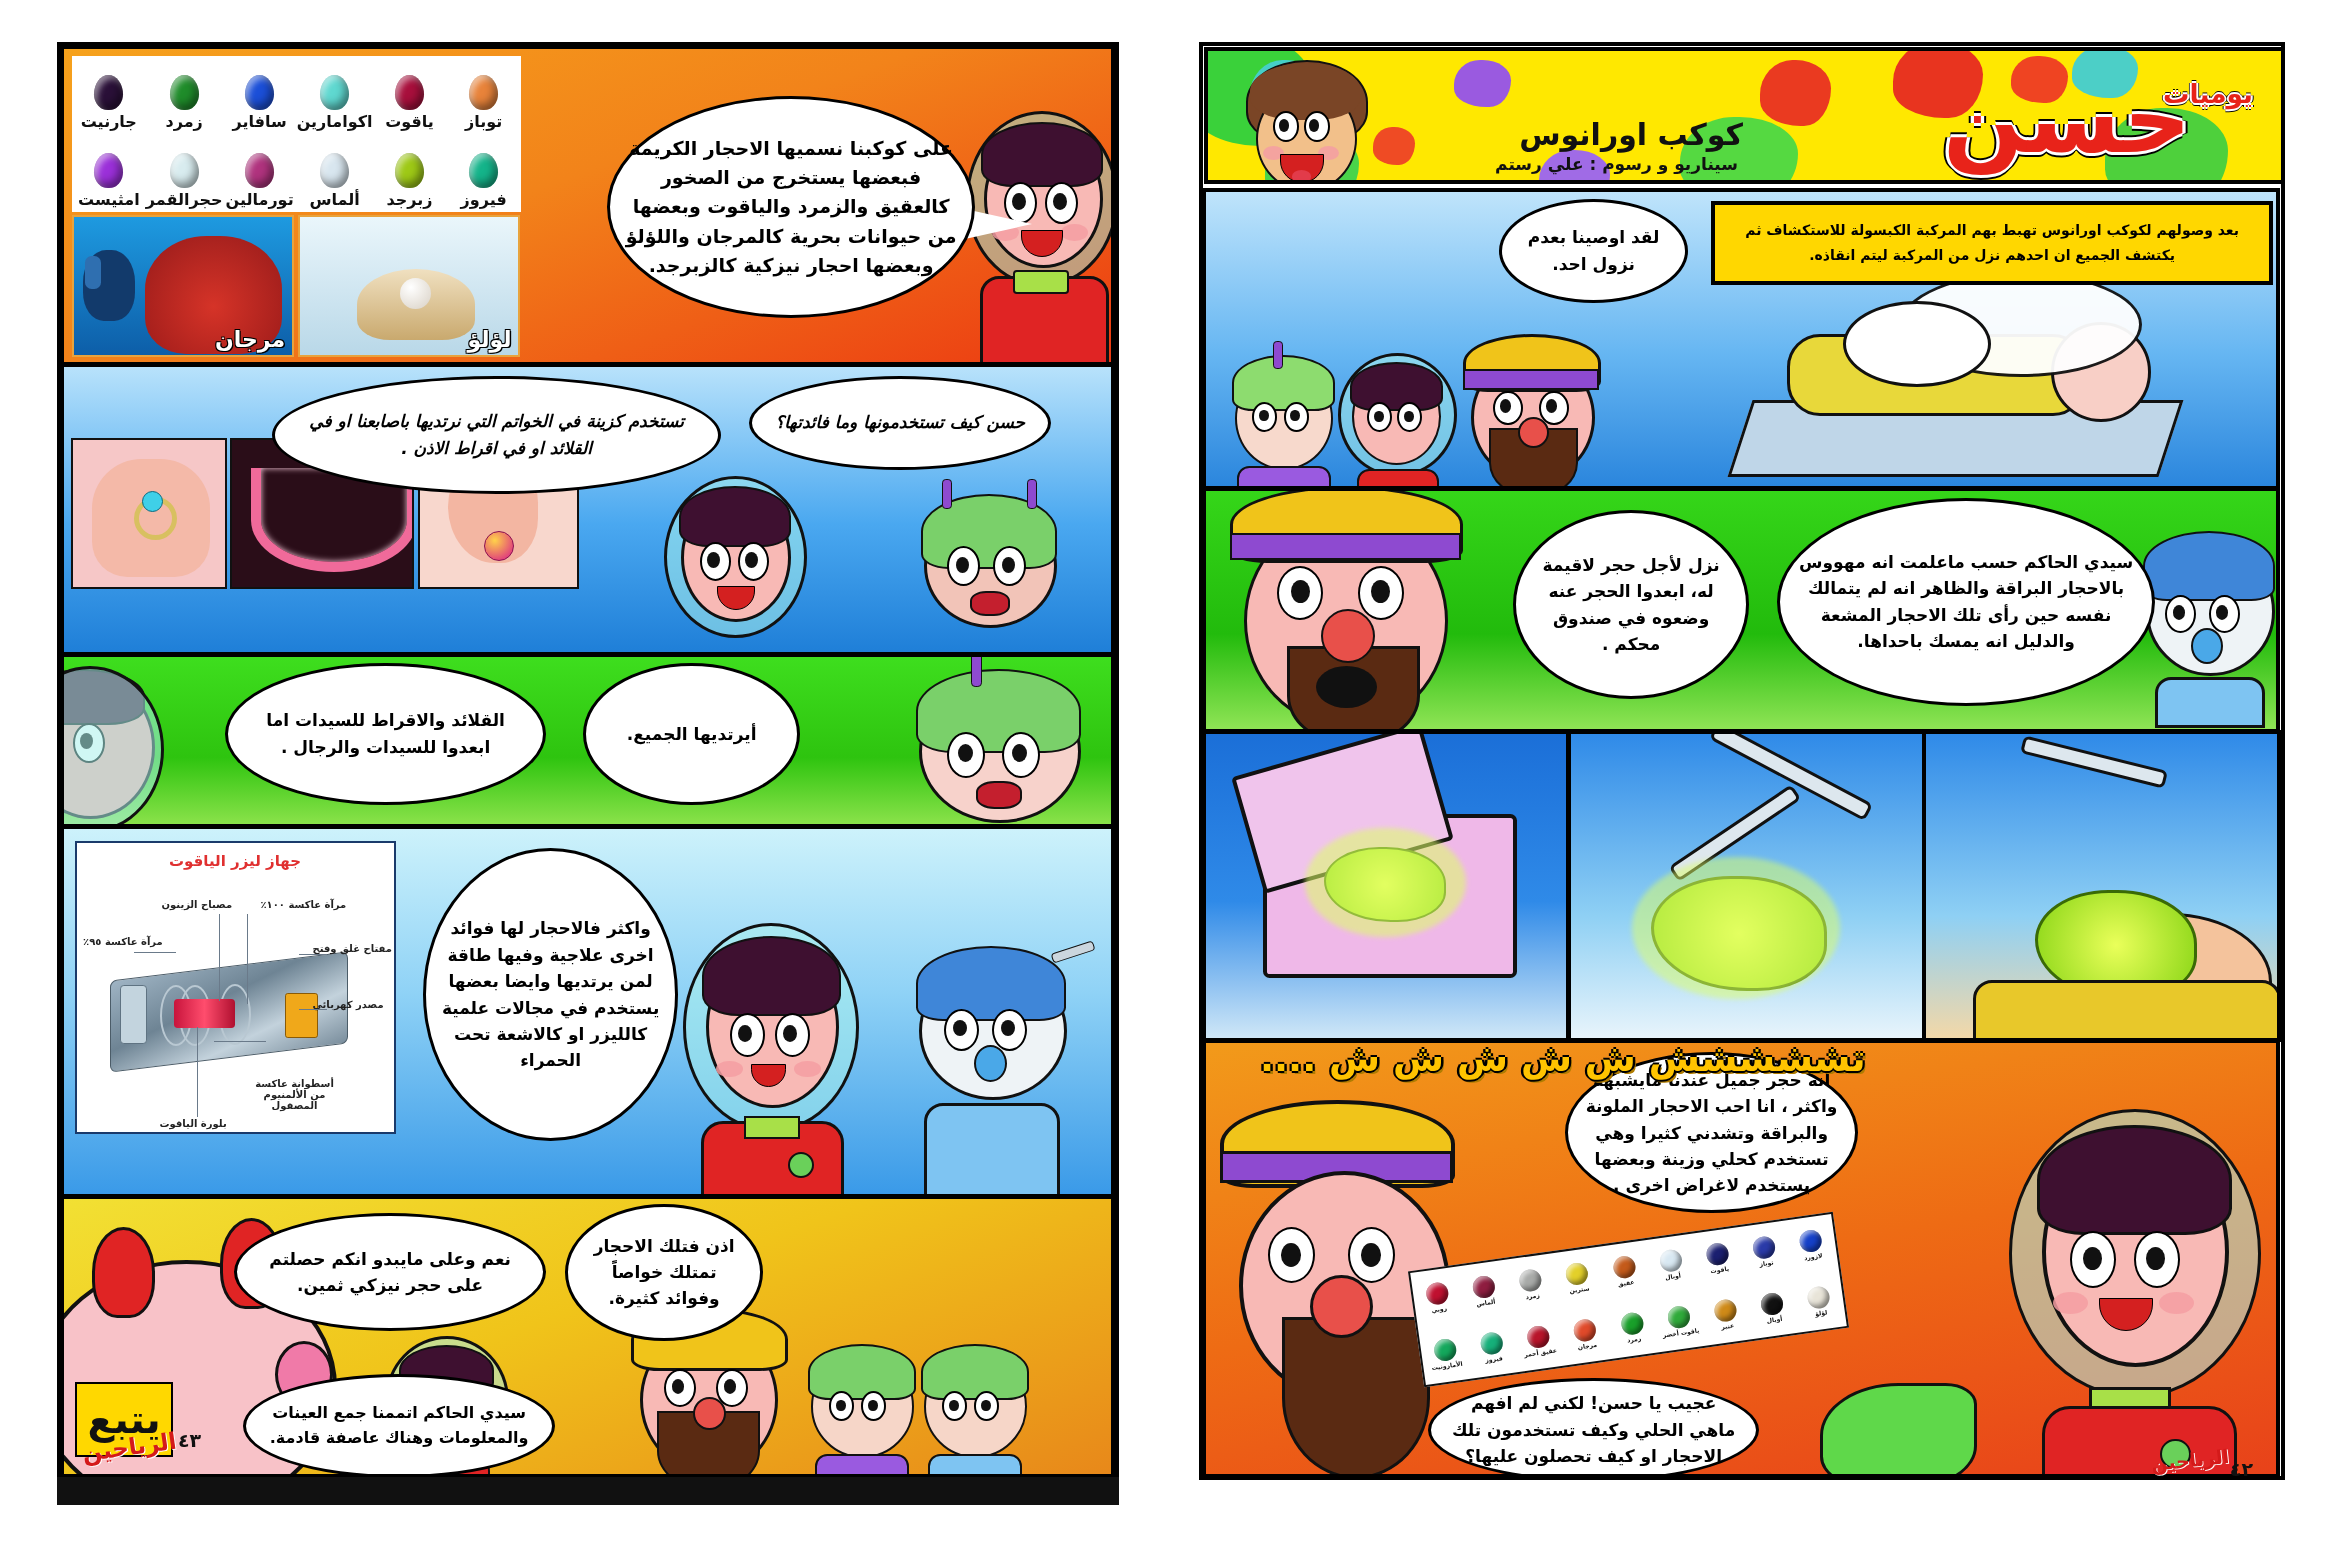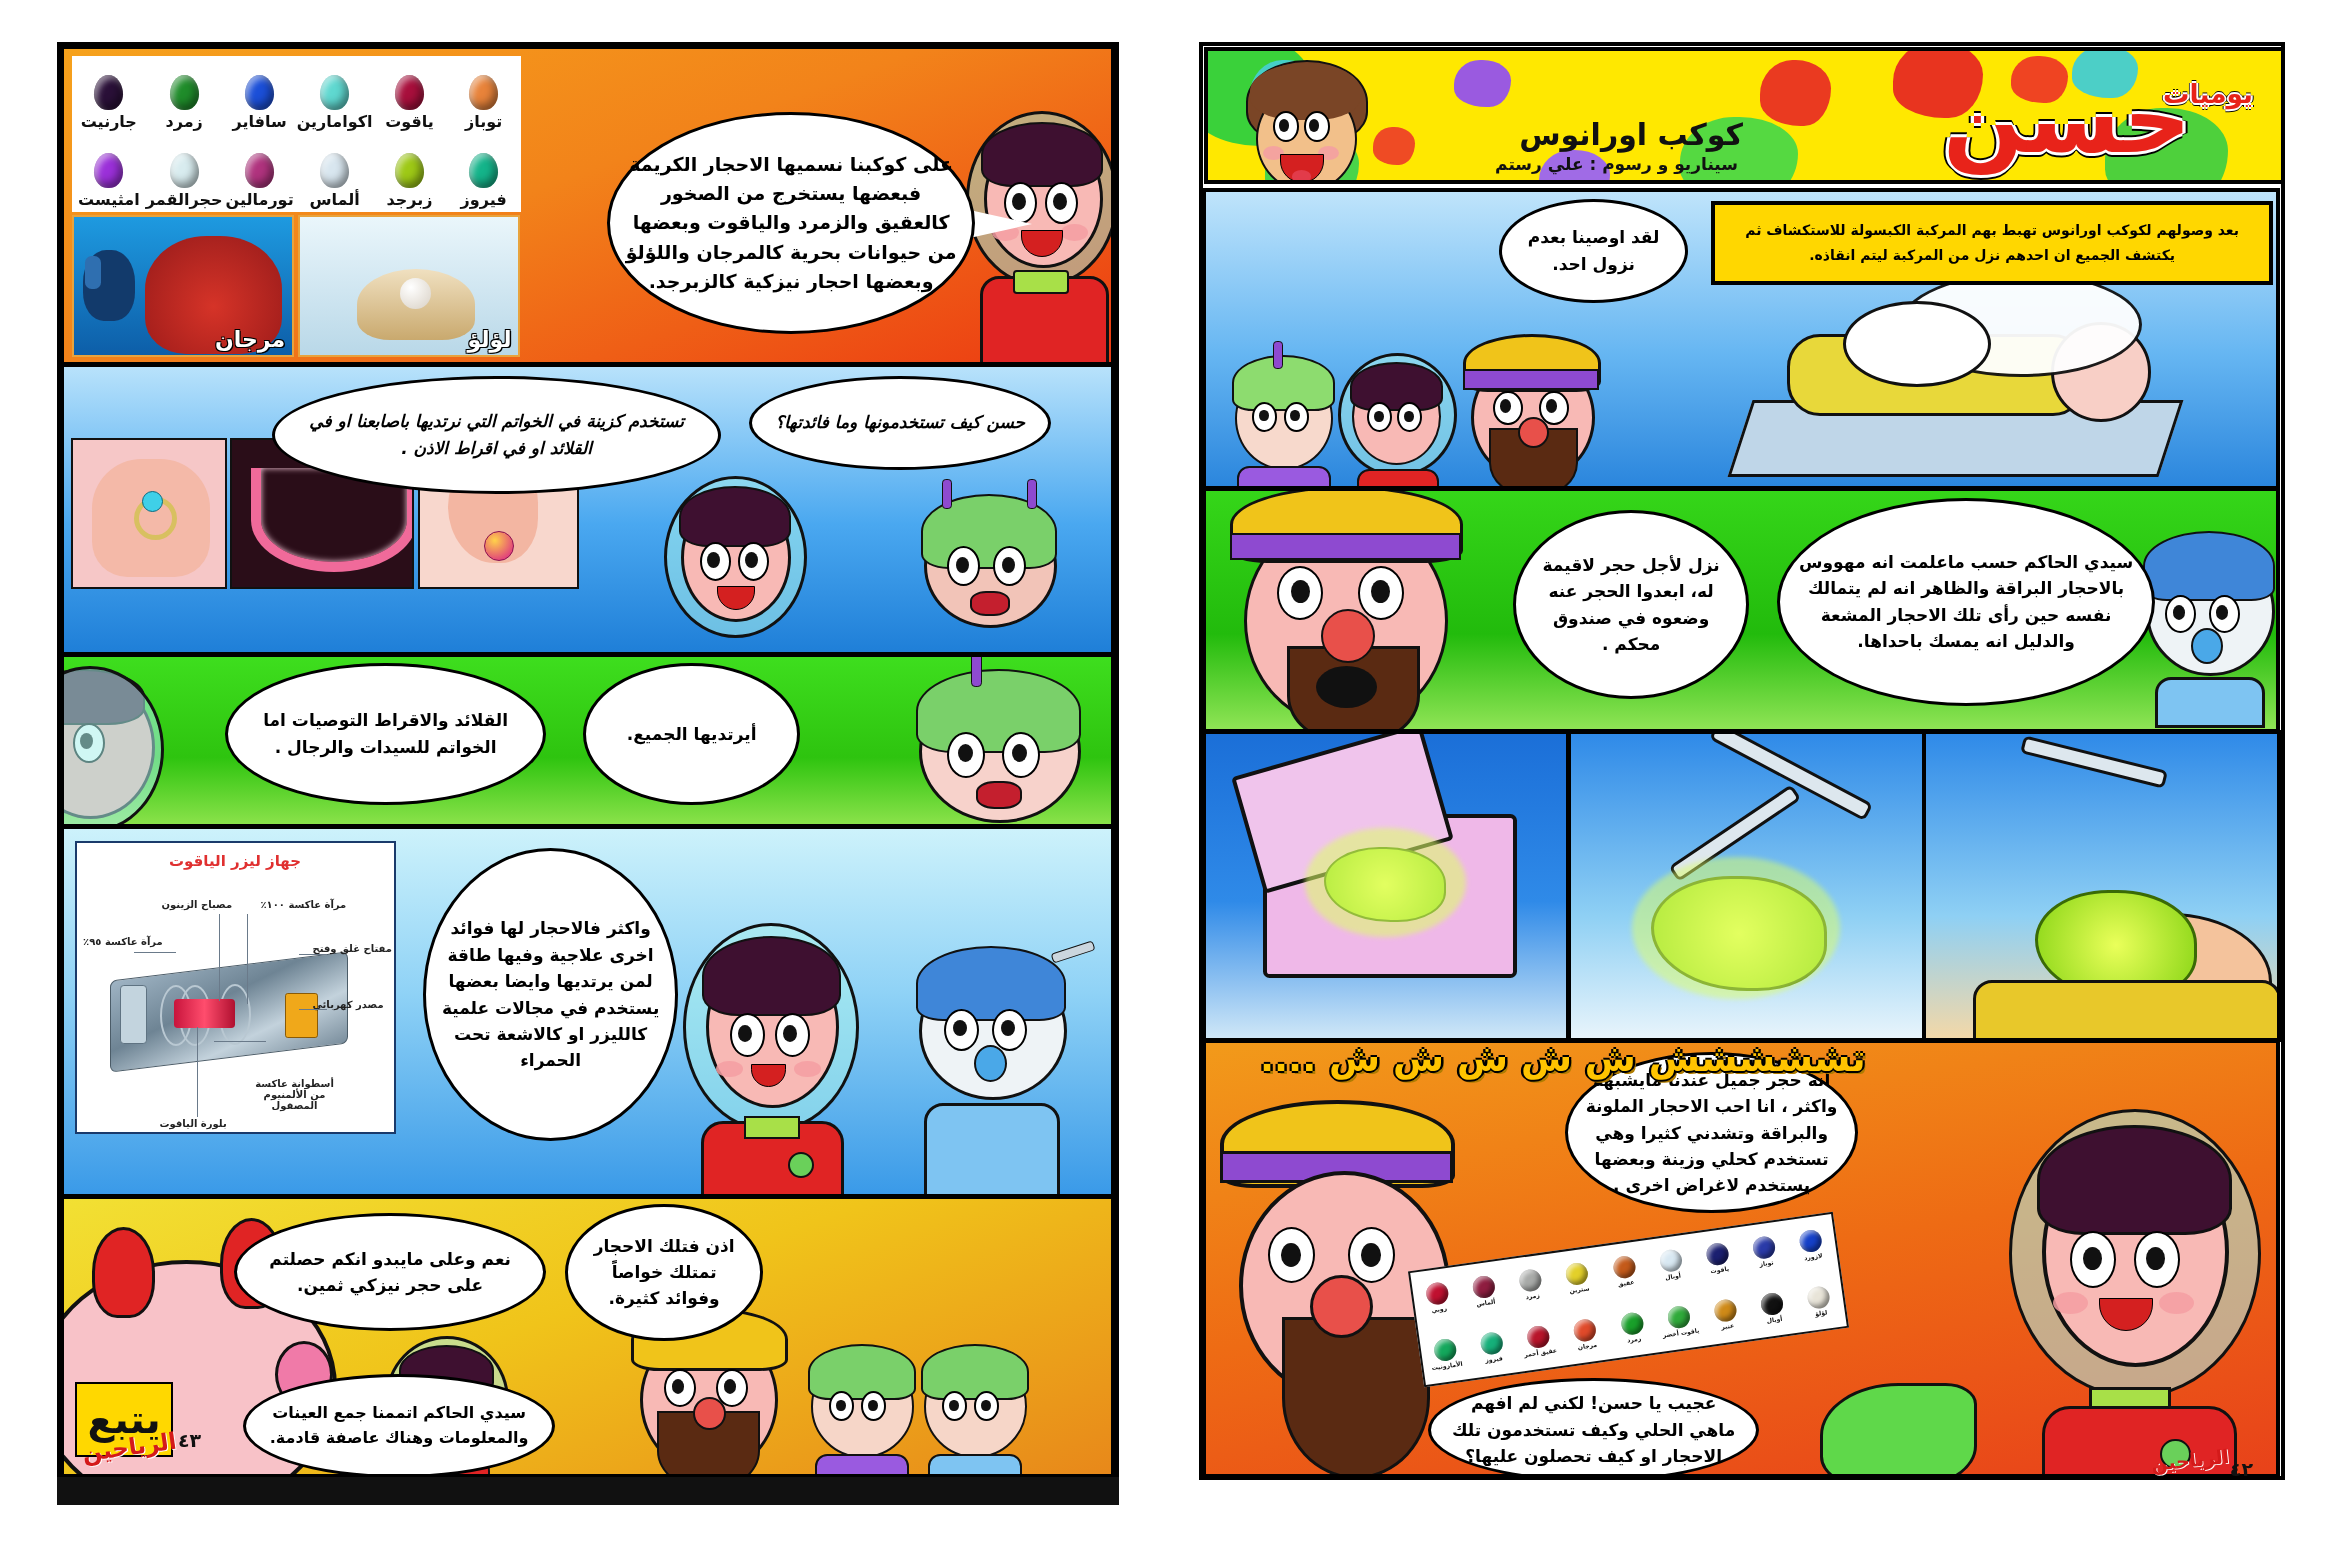--- a/index.html
+++ b/index.html
@@ -205,21 +205,21 @@
       <div class="photolabel">مرجان</div>
     </div>
 
     <div class="photo" style="left:234px;top:166px;width:222px;height:142px;
                 background:linear-gradient(180deg,#eaf6fb,#b9d8e8);">
       <div style="position:absolute;left:57px;top:52px;width:118px;height:71px;background:linear-gradient(180deg,#f0e0c0,#c9a96e);border-radius:50% 50% 28% 28%;"></div>
       <div style="position:absolute;left:100px;top:61px;width:31px;height:31px;background:radial-gradient(circle at 35% 30%,#fff,#d8d0c4);border-radius:50%;"></div>
       <div class="photolabel">لؤلؤ</div>
     </div>
 
-    <div class="bub" style="left:543px;top:63px;width:368px;height:222px;font-size:19px;">
+    <div class="bub" style="left:543px;top:47px;width:368px;height:222px;font-size:19px;">
       <span>على كوكبنا نسميها الاحجار الكريمة فبعضها يستخرج من الصخور كالعقيق والزمرد والياقوت وبعضها من حيوانات بحرية كالمرجان واللؤلؤ وبعضها احجار نيزكية كالزبرجد.</span>
     </div>
     <div class="tail" style="left:883px;top:156px;border-top:19px solid transparent;border-bottom:19px solid transparent;border-left:85px solid #fff;"></div>
 
     <div class="face" style="left:897px;top:57px;width:156px;height:250px;">
       <div class="helmet" style="left:4.7px;top:4.7px;width:146px;height:170px;background:rgba(150,235,228,.5);"></div>
       <div class="head" style="left:23px;top:23.6px;width:113px;height:132px;background:#f8b9b5;border:3.3px solid #111;border-radius:50%;"></div>
       <div style="position:absolute;left:20px;top:16px;width:118px;height:61px;background:#3e1030;border:2.8px solid #111;border-radius:50% 50% 26% 26%;"></div>
       <div class="eye" style="left:43px;top:76px;width:29px;height:38px;"></div>
       <div class="eye" style="left:84px;top:76px;width:29px;height:38px;"></div>
@@ -283,21 +283,21 @@
               background:linear-gradient(180deg,#3ede1e 0%,#2ec40f 60%,#8ae24a 100%);">
     <div class="face" style="left:3.8px;top:14px;width:123px;height:151px;">
       <div class="head" style="left:-42px;top:4.7px;width:123px;height:137px;background:#f8a9a5;border:3.3px solid #111;border-radius:50%;"></div>
       <div style="position:absolute;left:-45px;top:-1.9px;width:118px;height:52px;background:#3e1030;border:2.8px solid #111;border-radius:50% 50% 30% 30%;"></div>
       <div class="eye" style="left:4.7px;top:52px;width:28px;height:36px;"></div>
       <div class="pupil" style="left:12.3px;top:62px;width:13.2px;height:16px;"></div>
       <div class="helmet" style="left:-52px;top:-4.7px;width:142px;height:161px;"></div>
     </div>
 
     <div class="bub" style="left:161px;top:5.7px;width:321px;height:142px;font-size:17px;">
-      <span>القلائد والاقراط التوصيات اما الخواتم للسيدات والرجال .</span>
+      <span>القلائد والاقراط للسيدات اما ابعدوا للسيدات والرجال .</span>
     </div>
     <div class="bub" style="left:519px;top:5.7px;width:217px;height:142px;font-size:17px;">
       <span>أيرتديها الجميع.</span>
     </div>
 
     <div class="robot" style="left:836px;top:9.4px;width:203px;height:161px;">
       <div class="head" style="left:19px;top:14px;width:156px;height:137px;background:#f7d2cb;border:3.3px solid #111;border-radius:50%;"></div>
       <div style="position:absolute;left:16px;top:2.8px;width:161px;height:80px;background:#7ad06a;border:2.8px solid #111;border-radius:50% 50% 22% 22%;"></div>
       <div style="position:absolute;left:71px;top:-14px;width:8.5px;height:33px;background:#8e4ad0;border:1.9px solid #111;border-radius:4.2px;"></div>
       <div class="eye" style="left:47px;top:66px;width:34px;height:42px;"></div>

